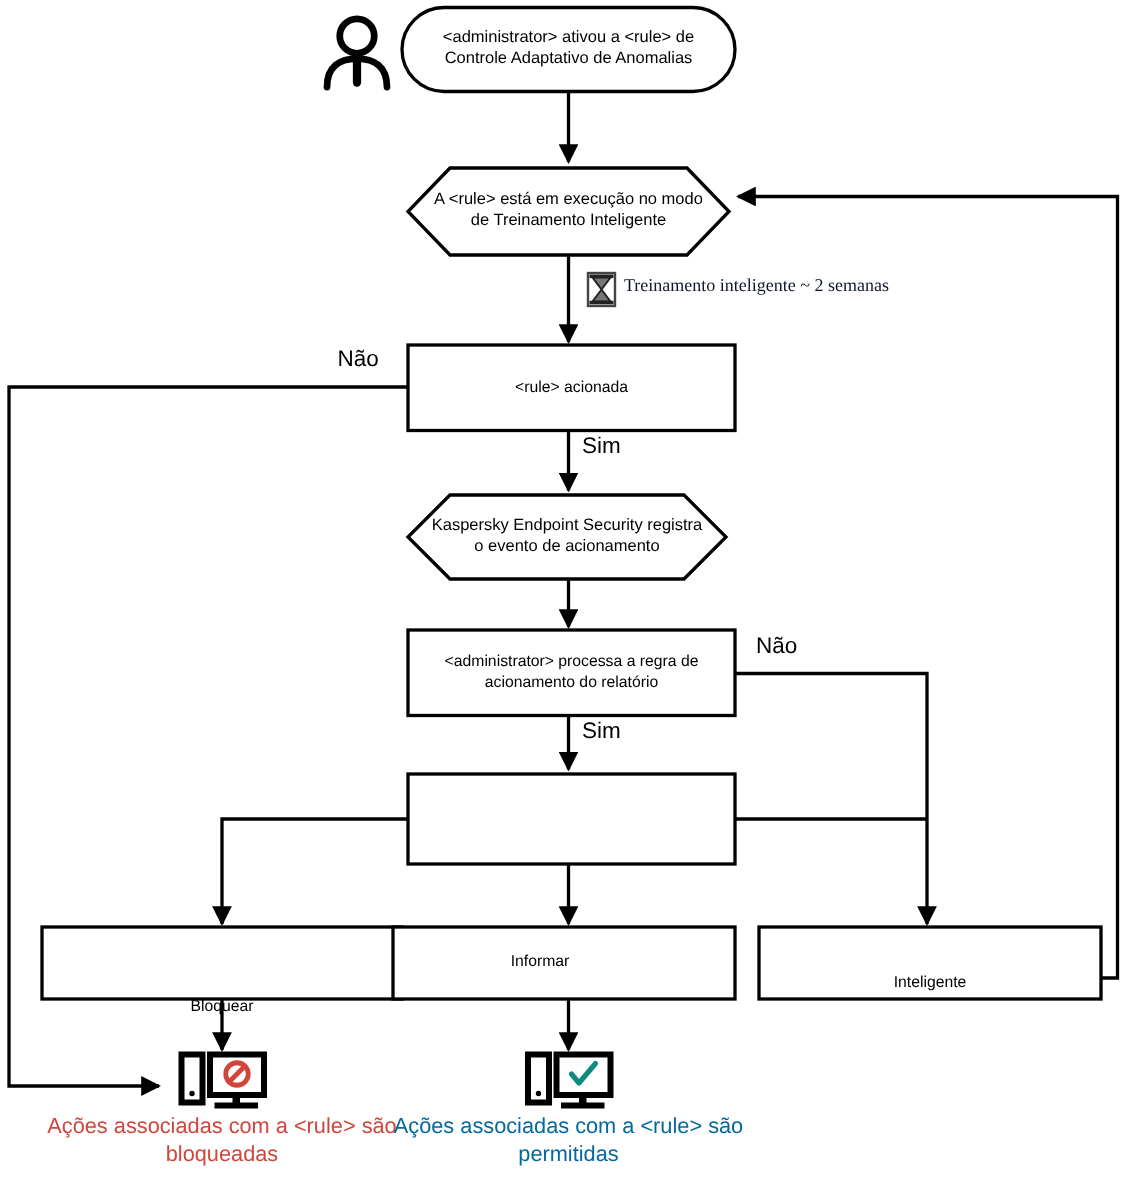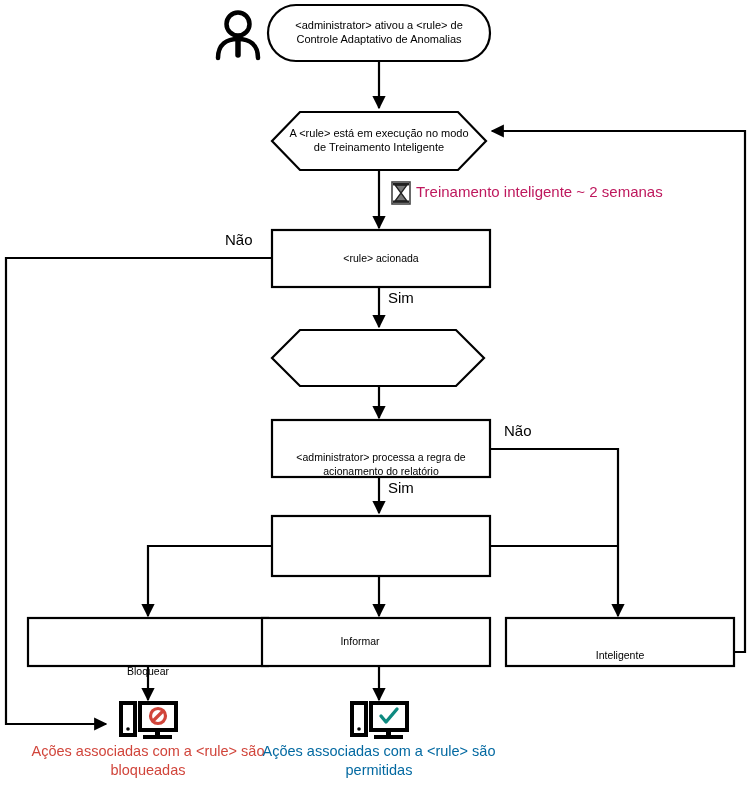--- a/index.html
+++ b/index.html
@@ -41,23 +41,24 @@
   .hex-label { font-size: 11px; }
   .term-label { font-size: 11px; }
   .edge-label {
     position: absolute;
     font-size: 15px;
     color: #000000;
     white-space: nowrap;
   }
   .note-text {
     position: absolute;
-    font-size: 15px;
-    color: #be185d;
+    font-size: 12px;
+    color: #0f172a;
     white-space: nowrap;
+    font-family: Liberation Serif, serif;
   }
   .outcome-text {
     position: absolute;
     font-size: 14.5px;
     text-align: center;
     line-height: 1.3;
     width: 250px;
   }
   .outcome-blocked { color: #d1453b; }
   .outcome-allowed { color: #0369a1; }
@@ -155,22 +156,23 @@
 
   <div class="node-label hex-label" style="left:282px; top:116px; width:194px; height:50px;">A &lt;rule&gt; está em execução no modo de Treinamento Inteligente</div>
 
   <div class="note-text" style="left:416px; top:183px;">Treinamento inteligente ~ 2 semanas</div>
 
   <div class="node-label box-label" style="left:276px; top:232px; width:210px; height:53px;">&lt;rule&gt; acionada</div>
 
   <div class="edge-label" style="left:225px; top:231px;">Não</div>
   <div class="edge-label" style="left:388px; top:289px;">Sim</div>
 
+  <div class="node-label hex-label" style="left:284px; top:334px; width:188px; height:48px;">Kaspersky Endpoint Security registra o evento de acionamento</div>
 
-  <div class="node-label box-label" style="left:278px; top:422px; width:206px; height:53px;margin-top:16px;">&lt;administrator&gt; processa a regra de acionamento do relatório</div>
+  <div class="node-label box-label" style="left:278px; top:422px; width:206px; height:53px;">&lt;administrator&gt; processa a regra de acionamento do relatório</div>
 
   <div class="edge-label" style="left:504px; top:422px;">Não</div>
   <div class="edge-label" style="left:388px; top:479px;">Sim</div>
 
 
   <div class="node-label box-label" style="left:30px; top:620px; width:236px; height:44px;margin-top:30px;">Bloquear</div>
   <div class="node-label box-label" style="left:264px; top:620px; width:192px; height:44px;">Informar</div>
   <div class="node-label box-label" style="left:508px; top:620px; width:224px; height:44px;margin-top:14px;">Inteligente</div>
 
   <div class="outcome-text outcome-blocked" style="left:23px; top:742px;">Ações associadas com a &lt;rule&gt; são bloqueadas</div>

